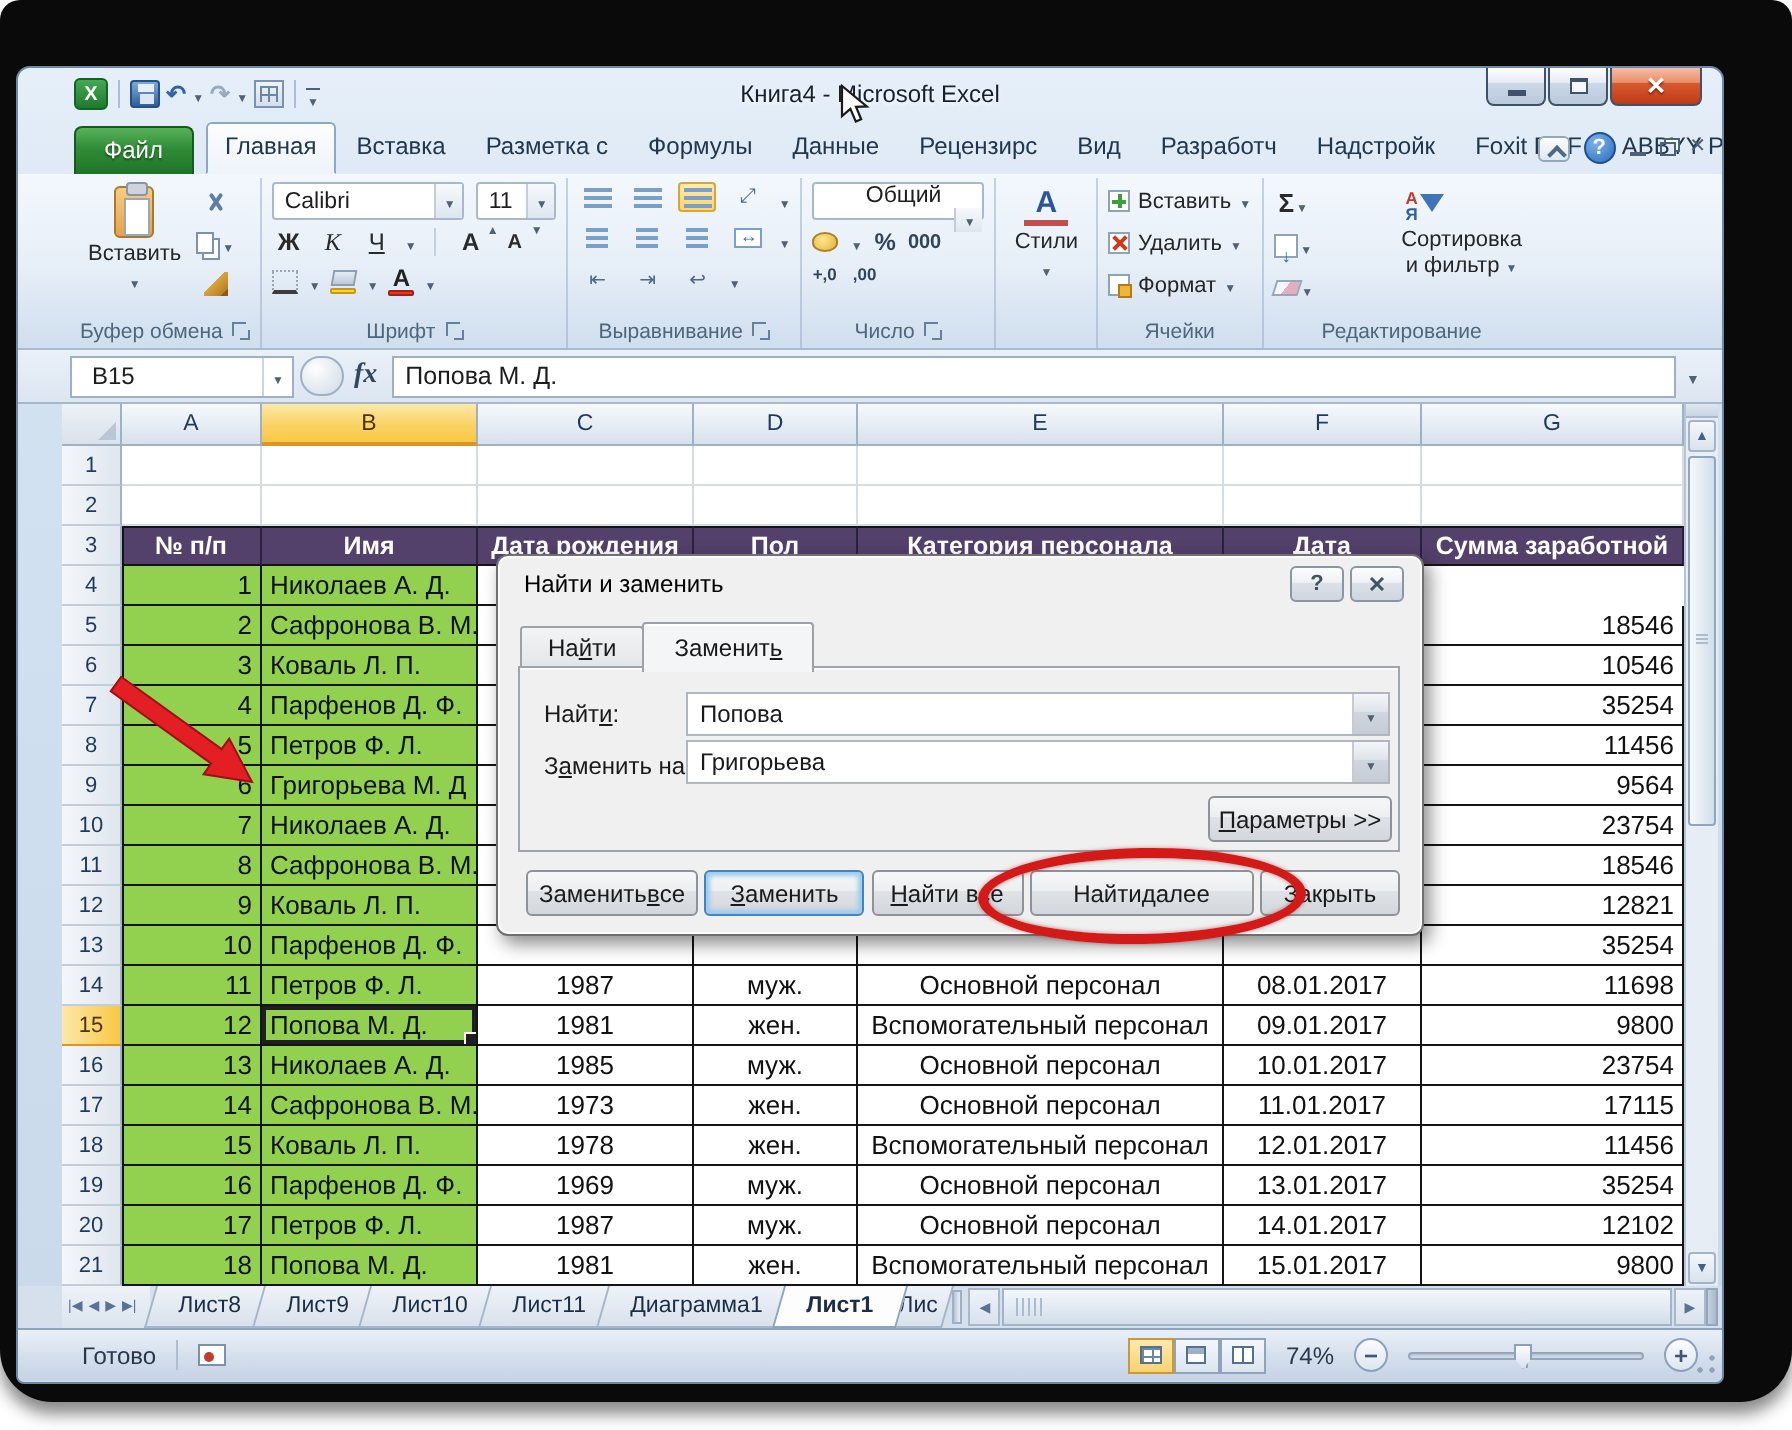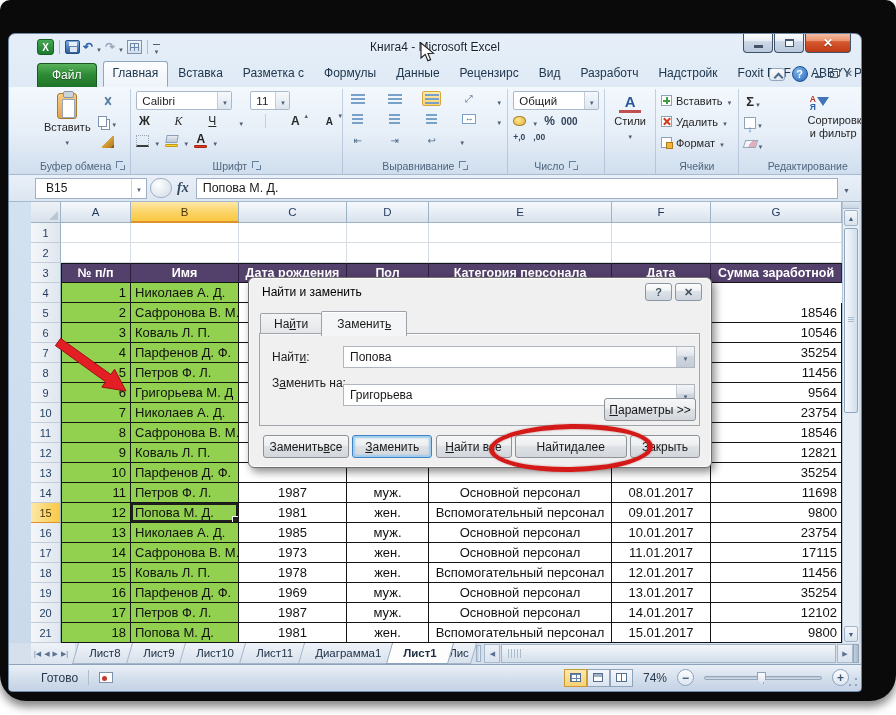--- a/index.html
+++ b/index.html
@@ -103,21 +103,21 @@
         background:#5d7fa3; border-radius:1px; }
   .ico-scissors::before { transform:rotate(35deg); }
   .ico-scissors::after { transform:rotate(-35deg); }
   .ico-copy { width:9px; height:11px; border:1px solid #7d93ad; background:#fff;
               box-shadow:3px 3px 0 -1px #fff, 3px 3px 0 0 #7d93ad; margin-right:3px; }
   .ico-brush { width:12px; height:12px; background:linear-gradient(135deg,transparent 42%,#daa63e 42%,#b97f22 85%,#8a5c12 85%); }
   .combo { height:19px; background:#fff; border:1px solid #a9b8cb; display:flex; align-items:center;
            font-size:11.5px; color:#1e1e1e; padding-left:5px; border-radius:2px; }
   .combo .dd { margin-left:auto; width:14px; height:100%; display:flex; align-items:center; justify-content:center;
                background:linear-gradient(#f6f9fc,#dde6ef); border-left:1px solid #c3cdd9; }
-  .fontrow { display:flex; gap:18px; }
+  .fontrow { display:flex; gap:6px; }
   .glyphbtn { min-width:16px; height:16px; display:flex; align-items:center; justify-content:center;
               font-size:12px; color:#2a2a2a; gap:1px; }
   .gb-bold { font-weight:bold; }
   .gb-italic { font-style:italic; font-family:"Liberation Serif",serif; }
   .gb-under { text-decoration:underline; }
   .vdiv { width:1px; height:14px; background:#c2cfdd; margin:1px 3px; }
   .supA { position:relative; font-weight:bold; }
   .supA .tinyarrow { position:absolute; right:-6px; top:0; font-size:6px; color:#4f6177; }
   .ico-border { width:13px; height:12px; border:1px dotted #98a5b5; border-bottom:2px solid #3c3c3c; }
   .colorstack { display:flex; flex-direction:column; align-items:center; gap:1px; }
@@ -304,21 +304,21 @@
   .dtabs { position:absolute; left:11px; top:33px; display:flex; }
   .dtab { padding:3px 13px 4px; border:1px solid #9da2a8; border-bottom:none; margin-right:-1px;
           background:linear-gradient(#f3f4f5,#dfe2e5); border-radius:2px 2px 0 0; position:relative; top:2px; }
   .dtab.active { background:#f4f5f6; top:0; padding:5px 15px; z-index:2; box-shadow:inset 0 1px 0 #fff; }
   .dpane { position:absolute; left:10px; right:11px; top:55px; height:93px; border:1px solid #a0a5ab;
            background:#f0f0f0; box-shadow:inset 0 1px 0 #fbfbfb; }
   .dlabel { position:absolute; left:23px; }
   .dlabel.find { top:72px; } .dlabel.repl { top:98px; }
   .dcombo { position:absolute; left:94px; width:352px; height:22px; background:#fff; border:1px solid #afb6c0;
             display:flex; align-items:center; padding-left:6px; }
-  .dcombo.find { top:68px; } .dcombo.repl { top:106px; }
+  .dcombo.find { top:68px; } .dcombo.repl { top:92px; }
   .dcombo .dd { margin-left:auto; width:18px; height:100%; border-left:1px solid #c6cbd3;
                 background:linear-gradient(#f4f6f8,#dfe3e9 45%,#d0d6de 46%,#c4ccd6);
                 display:flex; align-items:center; justify-content:center; }
   .dbtn { height:23px; border:1px solid #8e9299; border-radius:3px; color:#1a1a1a;
           background:linear-gradient(#f6f7f8,#eceef0 45%,#dfe2e6 46%,#d3d7dc);
           display:flex; align-items:center; justify-content:center; font-size:12px; white-space:nowrap; }
   .dbtn.options { position:absolute; left:355px; top:120px; width:92px; }
   .dbtnrow { position:absolute; left:14px; right:11px; top:157px; display:flex; justify-content:space-between; }
   .dbtn.default { border:1px solid #3f84c4; box-shadow:inset 0 0 2px 2px #9dcbed; }
   .dbtn.circled { position:relative; }
@@ -517,21 +517,21 @@
           </div>
         </div>
         <div class="group-label">
             <span>Выравнивание</span>
             <span class="launcher"></span>
           </div>
       </div>
 
       <div class="group">
         <div class="g-col">
-          <div class="combo" style="width:86px;">
+          <div class="combo" style="width:86px;flex-direction:column;">
               <span>Общий</span>
               <span class="dd">
                 <span class="caret"></span>
               </span>
             </div>
           <div class="fontrow" style="align-items:center;gap:6px;">
             <span class="ico-coins"></span>
               <span class="caret"></span>
             <span class="numtxt" style="font-size:12px;">%</span>
             <span class="numtxt">000</span>

